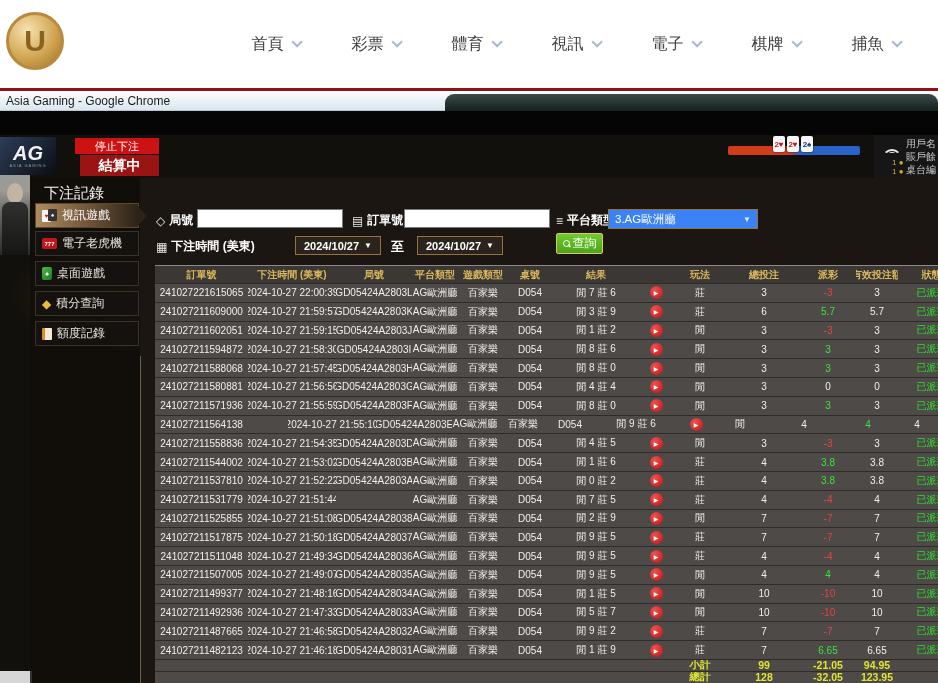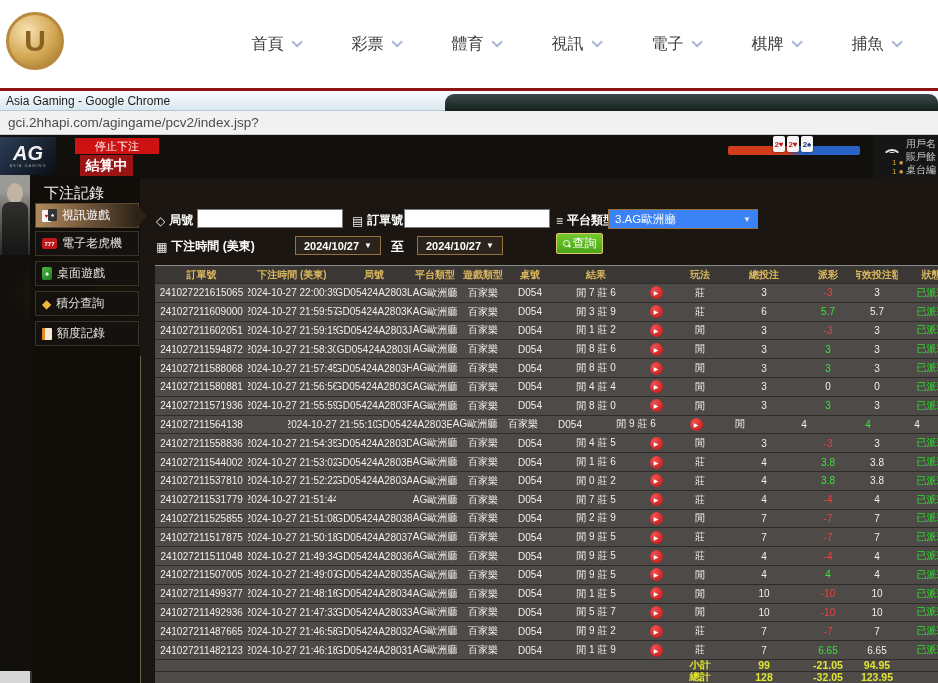--- a/index.html
+++ b/index.html
@@ -37,21 +37,21 @@
       radial-gradient(ellipse 260px 90px at 190px 160px, rgba(190,130,40,.30), transparent 70%),
       radial-gradient(ellipse 120px 50px at 560px 160px, rgba(0,0,0,.6), transparent 70%),
       #12100c; z-index:1; }
   .ag-logo { left:0; top:137px; width:56px; height:38px; z-index:2;
     background:linear-gradient(135deg,#2c3d58,#0a0e14); display:flex; flex-direction:column;
     align-items:center; justify-content:center; }
   .ag-logo .ag { font-size:20px; font-weight:bold; font-style:italic; color:#f2f2f2; line-height:19px; }
   .ag-logo .ag-sub { font-size:4px; color:#9a9a9a; letter-spacing:1px; }
   .stop-box { left:75px; top:138px; width:84px; height:16px; background:#cc1212; color:#fff;
     font-size:11px; display:flex; align-items:center; justify-content:center; z-index:2; }
-  .settle-box { left:80px; top:155px; width:53px; height:21px; background:#9a1414; color:#fff;
+  .settle-box { left:80px; top:155px; width:79px; height:21px; background:#9a1414; color:#fff;
     font-size:14px; font-weight:bold; display:flex; align-items:center; justify-content:center; z-index:2; }
   .meter-bar { left:728px; top:146px; width:132px; height:9px; z-index:2;
     background:linear-gradient(90deg,#d23c1a 0 45%, #2a63c8 55% 100%); border-radius:2px; }
   .mini-card { width:12px; height:16px; background:#f6f6f6; border-radius:2px; font-size:8px;
     display:inline-flex; align-items:center; justify-content:center; font-weight:bold;
     box-shadow:0 0 2px rgba(0,0,0,.8); }
   .cards-row { left:773px; top:136px; z-index:3; display:flex; gap:2px; }
   .big-number { left:690px; top:153px; width:210px; font-size:24px; font-weight:bold; color:#d6a33a;
     letter-spacing:1px; z-index:2; }
   .right-panel { left:874px; top:135px; width:64px; height:43px; background:#161616; z-index:2; }
@@ -174,23 +174,20 @@
           <span>捕魚</span>
           <span class="chev"></span>
         </div>
       </div>
   </div>
   <div class="abs red-line"></div>
 
   <div class="abs titlebar"></div>
   <div class="abs titlebar-dark"></div>
   <div class="abs titlebar-text">Asia Gaming - Google Chrome</div>
-  <div class="abs urlbar">
-    <span>gci.2hhapi.com/agingame/pcv2/index.jsp?</span>
-  </div>
 
   <div class="abs game-bg"></div>
   <div class="abs ag-logo">
     <div class="ag">AG</div>
     <div class="ag-sub">ASIA GAMING</div>
   </div>
   <div class="abs stop-box">停止下注</div>
   <div class="abs settle-box">結算中</div>
   <div class="abs meter-bar"></div>
   <div class="abs cards-row" id="cardsRow">

